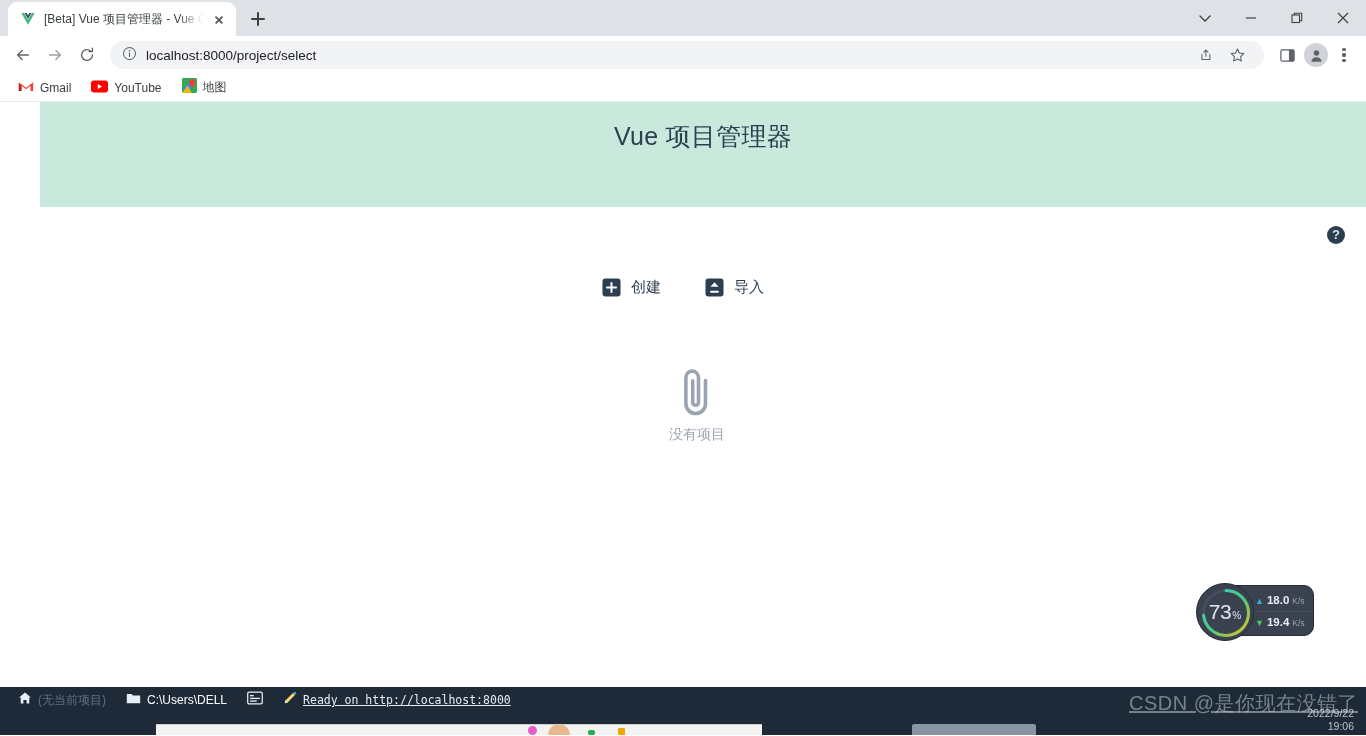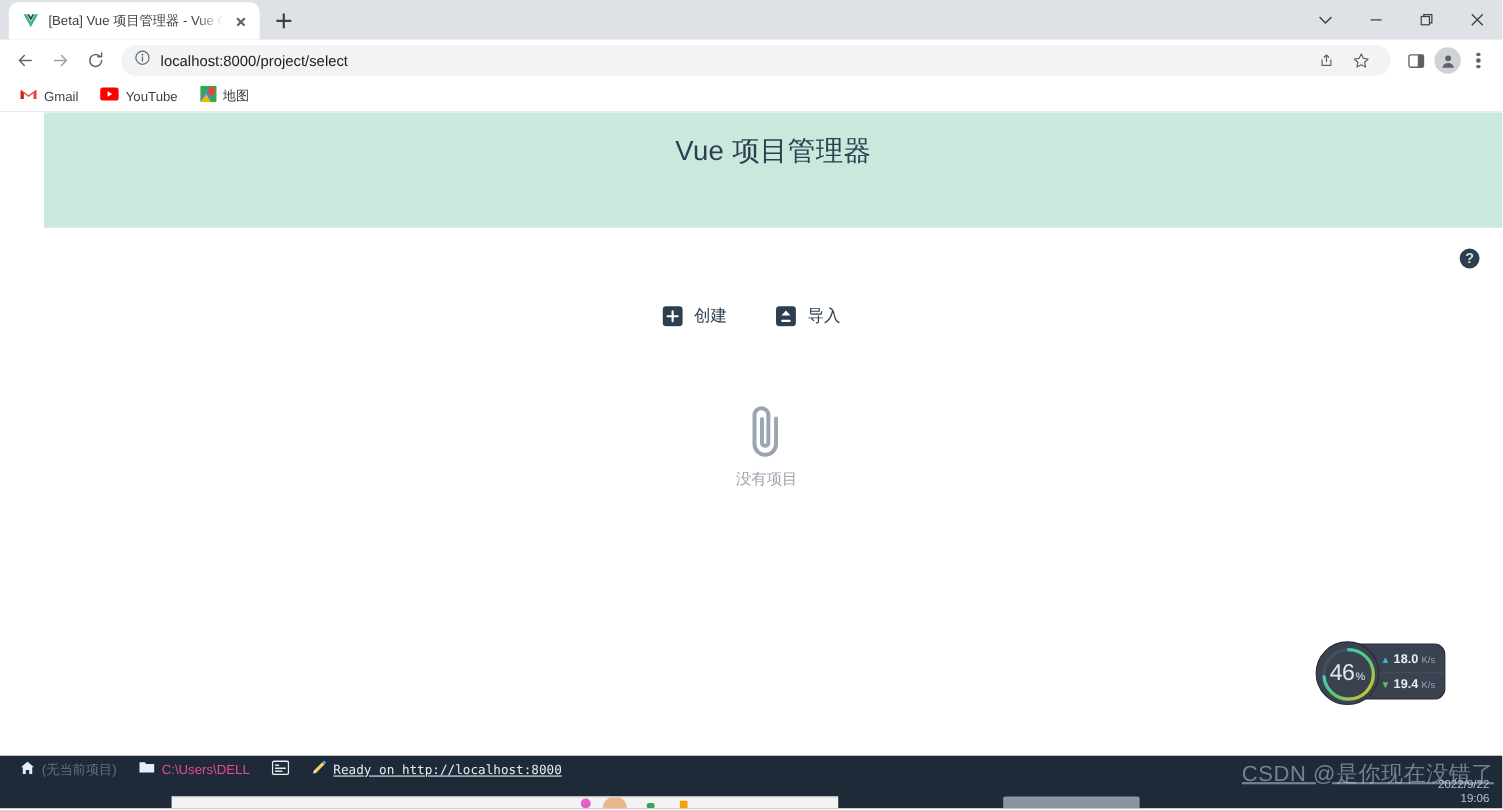--- a/index.html
+++ b/index.html
@@ -161,21 +161,21 @@
   .net-pct-num { font-size: 21px; font-weight: 400; letter-spacing:-.5px; }
   .net-pct-sym { font-size: 10px; margin-left: 1px; }
 
   
   .statusbar {
     position: absolute; left: 0; bottom: 0; width: 1366px; height: 48px;
     background: #1e2a38; display:flex; align-items:flex-start; overflow: hidden;
   }
   .sb-left { display:flex; align-items:center; height: 26px; padding-left: 8px; gap: 0px; }
   .sb-item { display:flex; align-items:center; gap:6px; padding: 0 10px; height: 26px; }
-  .sb-text { font-size: 12px; color:#ec4899; white-space:nowrap; }
+  .sb-text { font-size: 12px; color:#ffffff; white-space:nowrap; }
   .sb-muted { font-size: 12px; color:#5f7085; white-space:nowrap; }
   .sb-mono { font-family: "DejaVu Sans Mono", "Liberation Mono", monospace; font-size: 11.5px; color:#e6ebf1; white-space:nowrap;text-decoration:underline; }
   .sb-clock {
     position:absolute; right: 12px; top: 20px; text-align:right;
     font-size: 10.5px; color:#b9c3cf; line-height: 13px;
   }
   .watermark {
     position:absolute; right: 8px; top: 3px;
     font-size: 20px; color: rgba(190,200,212,.55);
     white-space: nowrap; letter-spacing: .5px; text-decoration: underline;
@@ -388,21 +388,21 @@
             <linearGradient id="ringgrad" x1="0" y1="1" x2="1" y2="0">
               <stop offset="0%" stop-color="#f0c419"></stop>
               <stop offset="45%" stop-color="#52c878"></stop>
               <stop offset="100%" stop-color="#2fd0d6"></stop>
             </linearGradient>
           </defs>
           <circle cx="29" cy="29" r="22.5" stroke="#454e5d" stroke-width="3" fill="none"></circle>
           <circle cx="29" cy="29" r="22.5" stroke="url(#ringgrad)" stroke-width="3" fill="none" stroke-linecap="round" stroke-dasharray="103 141" transform="rotate(-90 29 29)"></circle>
         </svg>
         <span class="net-pct">
-          <span class="net-pct-num">46</span>
+          <span class="net-pct-num">73</span>
           <span class="net-pct-sym">%</span>
         </span>
       </div>
     </div>
 
     <div class="statusbar">
       <div class="sb-left">
         <div class="sb-item">
           <span>
             <svg width="14" height="14" viewBox="0 0 16 16">

